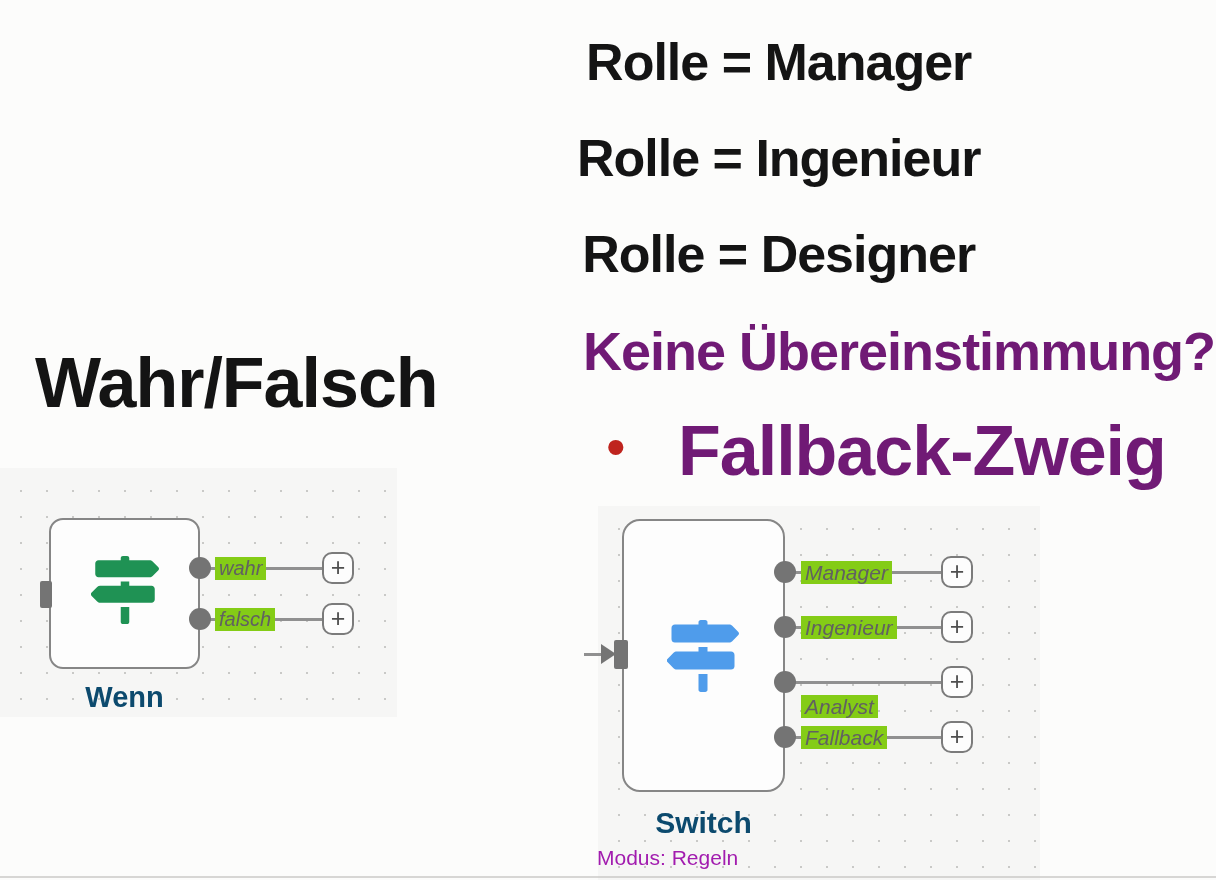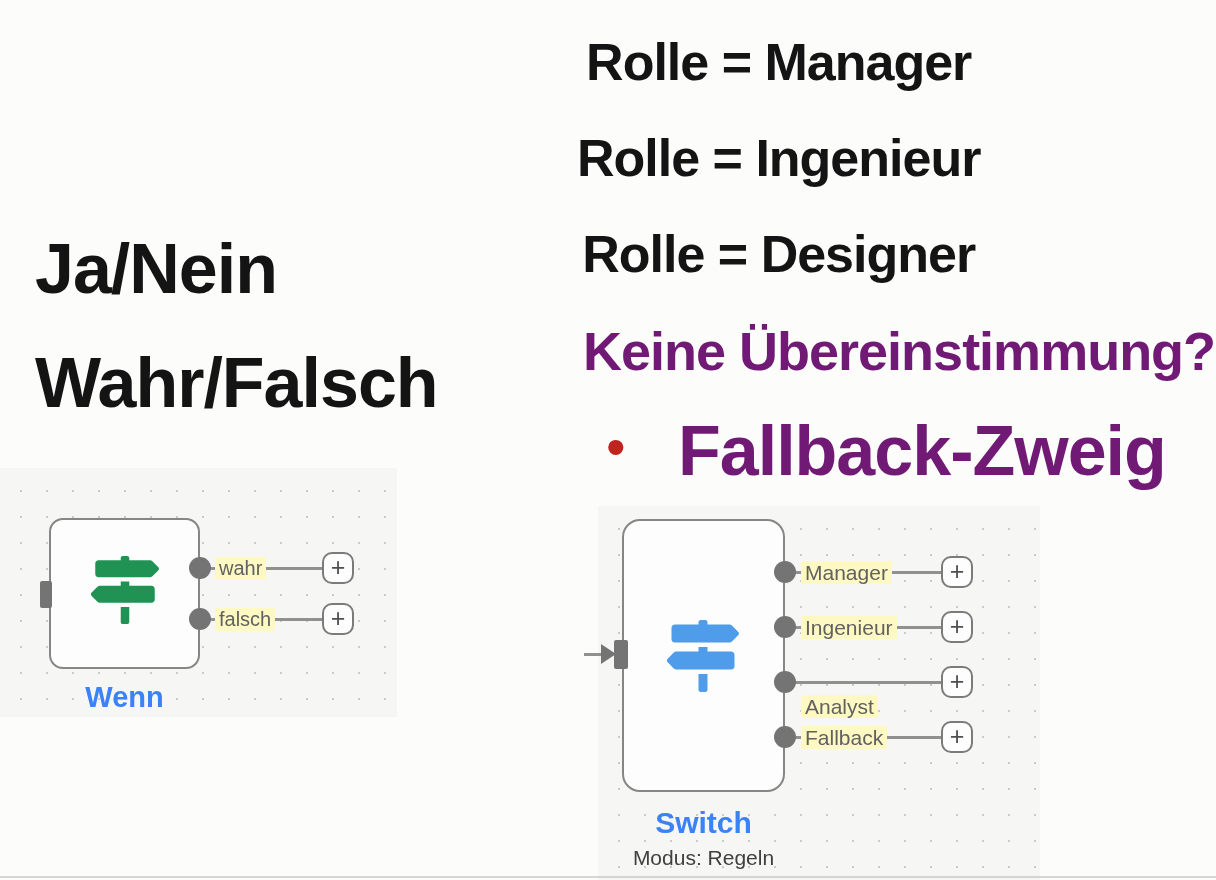--- a/index.html
+++ b/index.html
@@ -40,58 +40,57 @@
 
   
   .port-circle {
     width:22px; height:22px; border-radius:50%;
     background:#747474;
   }
   .input-handle { background:#747474; border-radius:2px; }
   .conn-line { height:2.5px; background:#909090; }
   .port-label {
     font-size:20px; color:#616161; line-height:23px;
-    background:#fef9c3; padding:0 4px; white-space:nowrap;
+    background:#84cc16; padding:0 4px; white-space:nowrap;font-style:italic;
   }
   .arrow-head {
     width:0; height:0;
     border-top:10px solid rgba(0,0,0,0);
     border-bottom:10px solid rgba(0,0,0,0);
     border-left:15px solid #747474;
   }
 
   
   .plus-btn {
     width:32px; height:32px;
     background:#fdfdfd;
     border:2.5px solid #7b7b7b; border-radius:10px;
     color:#4f4f4f; font-size:25px; line-height:26px;
     text-align:center; font-weight:400;
     cursor:pointer;
   }
 
   .node-label {
-    font-size:30px; font-weight:600; color:#3b82f6;
+    font-size:30px; font-weight:600; color:#0c4a6e;
     text-align:center; white-space:nowrap;
   }
   .node-sublabel {
-    font-size:21px; font-weight:400; color:#404040;
-    text-align:center; white-space:nowrap;
+    font-size:21px; font-weight:400; color:#a21caf;
+    white-space:nowrap;
   }
 
   .bullet-dot { font-size:56px; line-height:70px; color:#bf241e; }
 
   .bottom-line { background:#c7c6c3; opacity:0.7; }
 </style>
 </head>
 <body>
 
 <div id="app">
 
-  <div class="abs h-black h-left" style="left:35px; top:234px;">Ja/Nein</div>
   <div class="abs h-black h-left" style="left:35px; top:348px;">Wahr/Falsch</div>
 
   <div class="abs" style="left:577px; top:14px;">
     <div class="h-black h-right">Rolle = Manager</div>
     <div class="h-black h-right">Rolle = Ingenieur</div>
     <div class="h-black h-right">Rolle = Designer</div>
   </div>
 
   <div class="abs h-red" style="left:583px; top:324px; font-size:54px;">Keine Übereinstimmung?</div>
   <span class="abs bullet-dot" style="left:606px; top:412px;">•</span>

